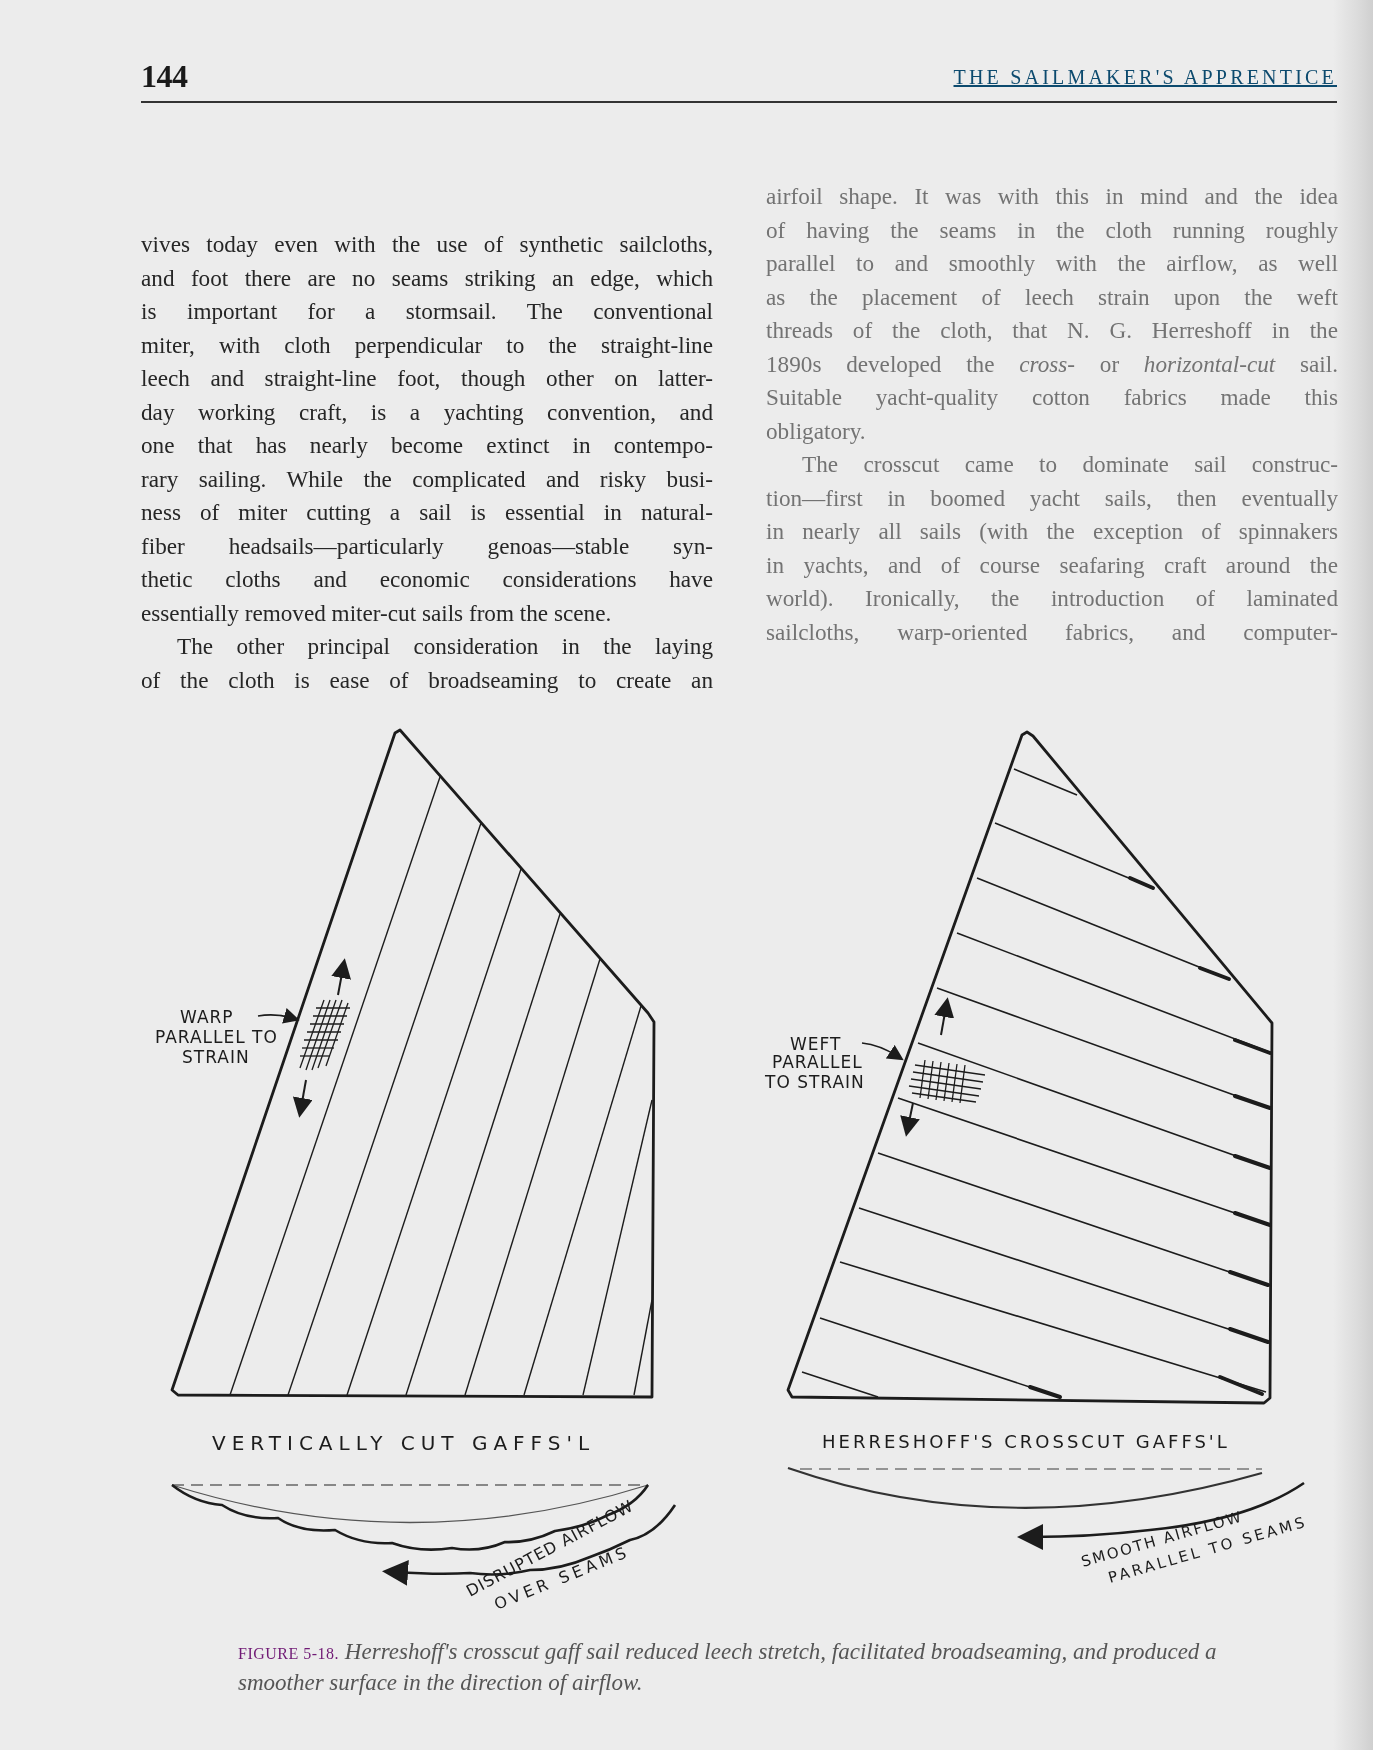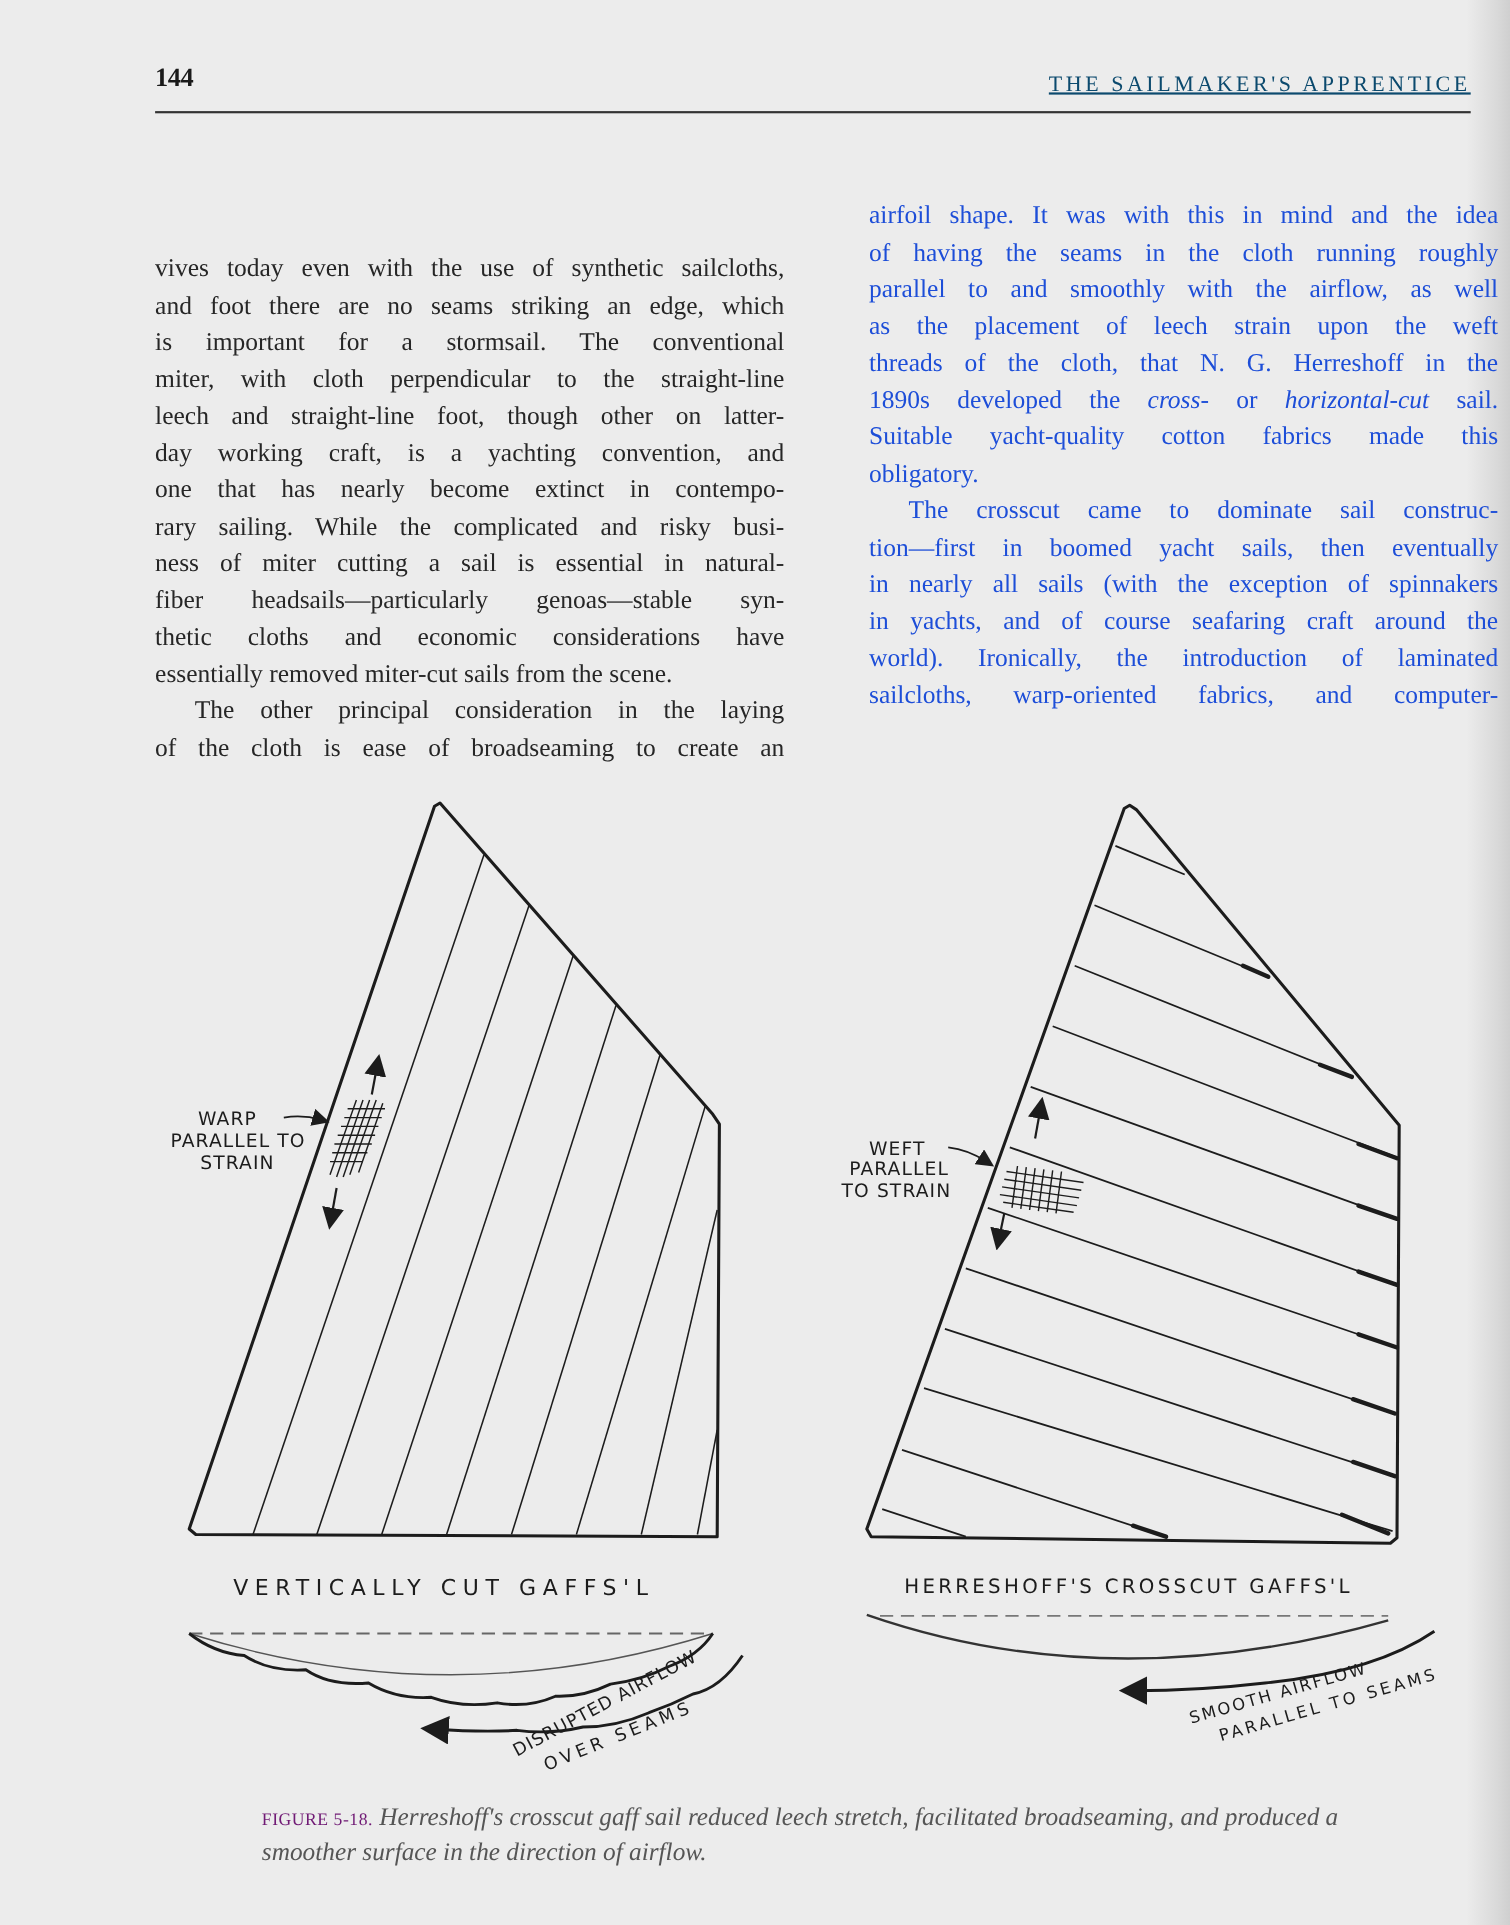--- a/index.html
+++ b/index.html
@@ -9,37 +9,37 @@
       font-family: "Liberation Serif", "DejaVu Serif", serif;
       color: #2a2a2a;
     }
     .right-shade {
       position: absolute; right: 0; top: 0; width: 40px; height: 1750px;
       background: linear-gradient(to right, rgba(236,236,236,0) 0%, #d9d9d9 70%, #cfcfcf 100%);
     }
     .header { position: absolute; left: 141px; top: 54px; width: 1196px; height: 50px; }
     .page-number {
       position: absolute; left: 0; top: 4px;
-      font-family: "Liberation Serif", serif; font-weight: bold; font-size: 24px; color: #1a1a1a;
+      font-family: "Liberation Serif", serif; font-weight: bold; font-size: 32px; color: #1a1a1a;
       letter-spacing: -0.5px;
       text-align: center;
     }
     .running-head {
       position: absolute; right: 0; top: 12px;
       font-size: 20px; letter-spacing: 3.2px; color: #0c4a6e; text-decoration: underline;
     }
     .header-rule {
       position: absolute; left: 0; top: 47px; width: 1196px; height: 2px; background: #333;
     }
     .column {
       position: absolute; top: 180px; width: 572px;
       font-size: 23.2px; line-height: 33.5px; color: #262626;
     }
     .col-left { left: 141px; margin-top: 48px; }
-    .col-right { left: 766px; color: #1d4ed8; margin-left: 24px; }
+    .col-right { left: 766px; color: #737373; }
     .line { display: block; white-space: nowrap; text-align: justify; text-align-last: justify; height: 33.5px; }
     .line.last { text-align-last: left; }
     .indent { padding-left: 36px; }
     .figure { position: absolute; left: 0; top: 0; width: 1373px; height: 1284px; pointer-events: none; }
     .figure svg { position: absolute; left: 0; top: 0; }
     .hand {
       font-family: "DejaVu Sans", sans-serif; font-size: 17px; fill: #1c1c1c;
       letter-spacing: 1px;
     }
     .caption {

